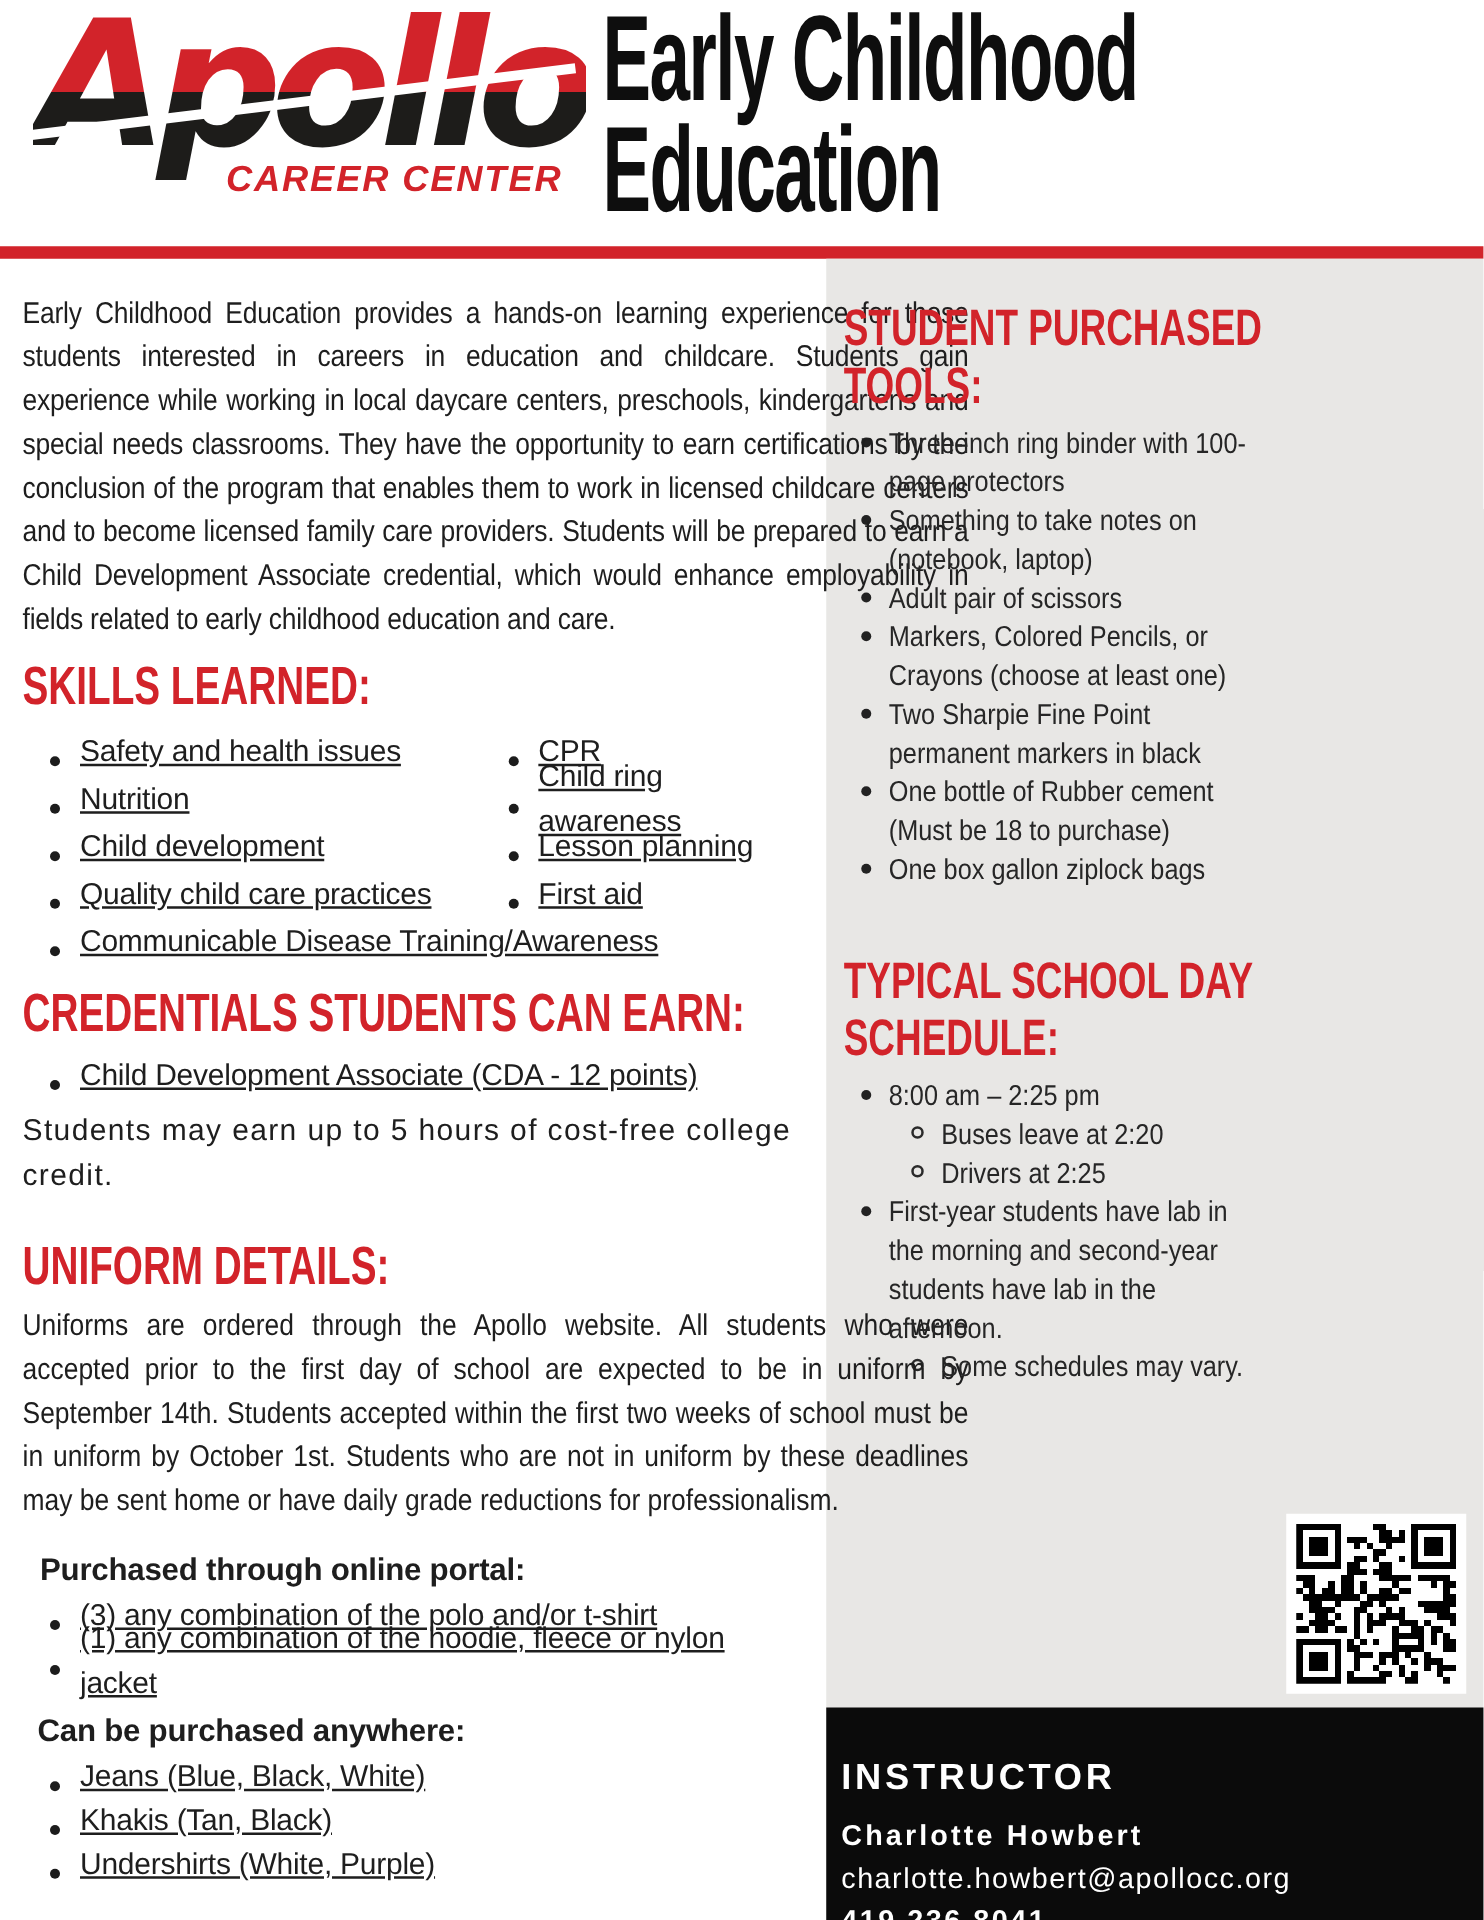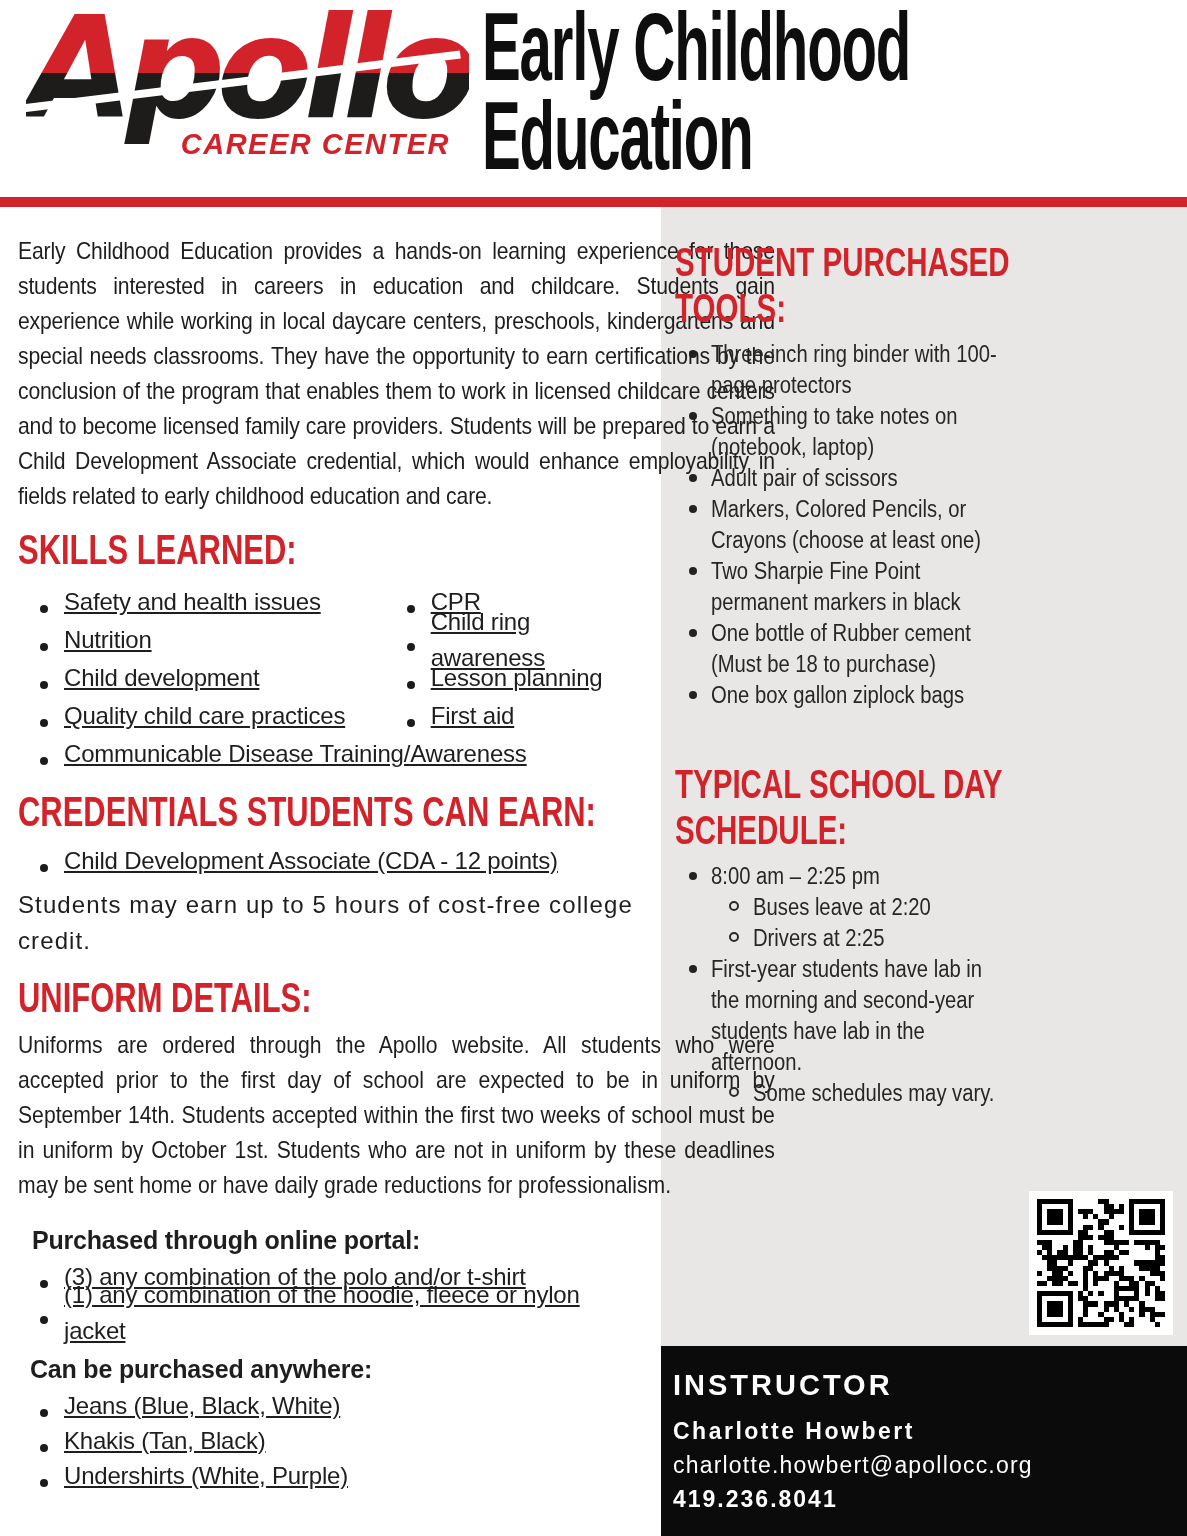--- a/index.html
+++ b/index.html
@@ -46,21 +46,21 @@
   
   .cond{display:inline-block;transform:scaleX(0.72);transform-origin:0 50%;white-space:nowrap;}
   .para-cond{width:858px;transform:scaleX(0.882);transform-origin:0 0;}
 
   
   .intro{margin-top:26px;font-size:24px;line-height:35px;text-align:justify;letter-spacing:-0.2px;}
   .red-head{color:var(--accent);font-weight:bold;font-size:43px;line-height:44px;}
   .h-skills{margin-top:14px;}
   .h-creds{margin-top:16px;}
   .h-college{margin-top:18px;}
-  .h-uniform{margin-top:16px;}
+  .h-uniform{margin-top:32px;}
 
   .dot{flex:none;width:8px;height:8px;border-radius:50%;background:#1c1c1c;margin:14px 16px 0 0;}
   .row{display:flex;align-items:center;font-size:24px;line-height:36px;letter-spacing:-0.2px;text-decoration:underline;}
 
   .skills-grid{margin-top:12px;}
   .skills-cols{display:flex;}
   .skills-col{list-style:none;}
   .skills-col.c1{width:372px;}
   .skills-col .row{height:38px;padding-left:22px;}
   .skills-last{padding-left:22px;height:38px;}
@@ -89,21 +89,21 @@
   .side-li{display:flex;align-items:flex-start;}
   .sdot{flex:none;width:8px;height:8px;border-radius:50%;background:#222;margin:11px 14px 0 0;}
   .scirc{flex:none;width:10px;height:10px;border:2px solid #2a2a2a;border-radius:50%;margin:9px 14px 0 0;}
   .st{font-size:23px;line-height:31px;width:345px;transform:scaleX(0.88);transform-origin:0 0;color:#262626;}
   .sub-list{list-style:none;margin-left:40px;}
   .sub-list .st{width:300px;}
 
   .qr-wrap{margin-top:auto;align-self:flex-end;margin:auto 14px 11px 0;background:#fff;padding:8px;}
   .qr-wrap svg{display:block;}
 
-  .instructor{flex:none;height:190px;background:var(--blk);color:#fff;padding:23px 10px 0 12px;}
+  .instructor{flex:none;height:170px;background:var(--blk);color:#fff;padding:40px 10px 0 12px;}
   .inst-head{font-size:29px;font-weight:bold;letter-spacing:3px;}
   .inst-name{margin-top:16px;font-size:23px;font-weight:bold;letter-spacing:2.5px;}
   .inst-email{margin-top:7px;font-size:23px;letter-spacing:1.2px;}
   .inst-phone{margin-top:7px;font-size:23px;font-weight:bold;letter-spacing:2px;}
 </style>
 </head>
 <body>
 
 <div class="page">
 

